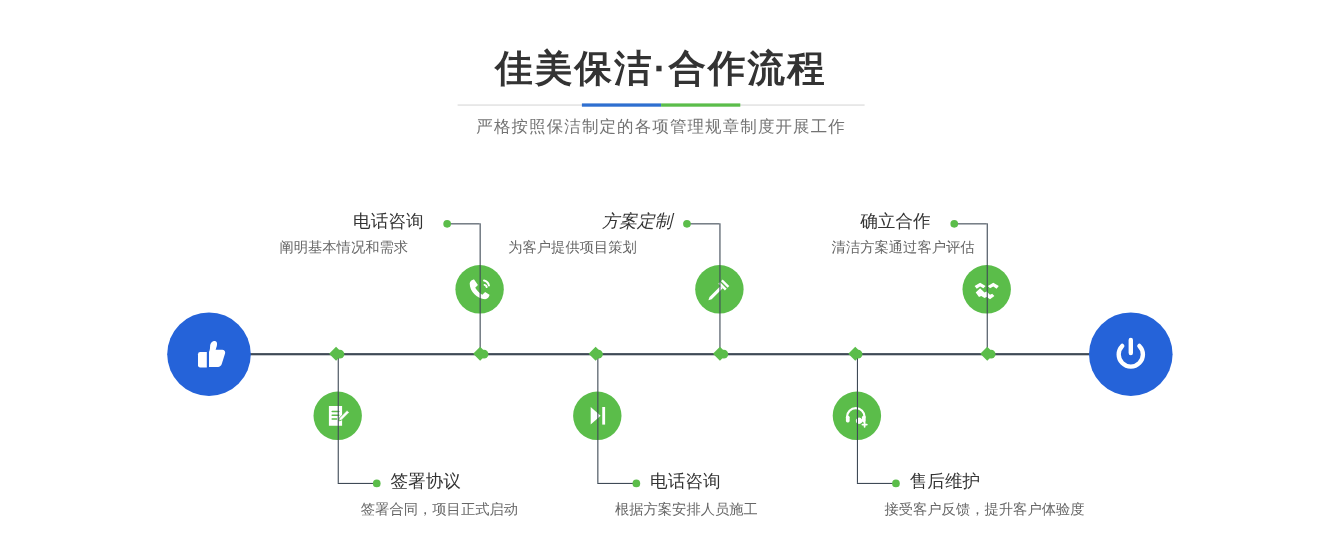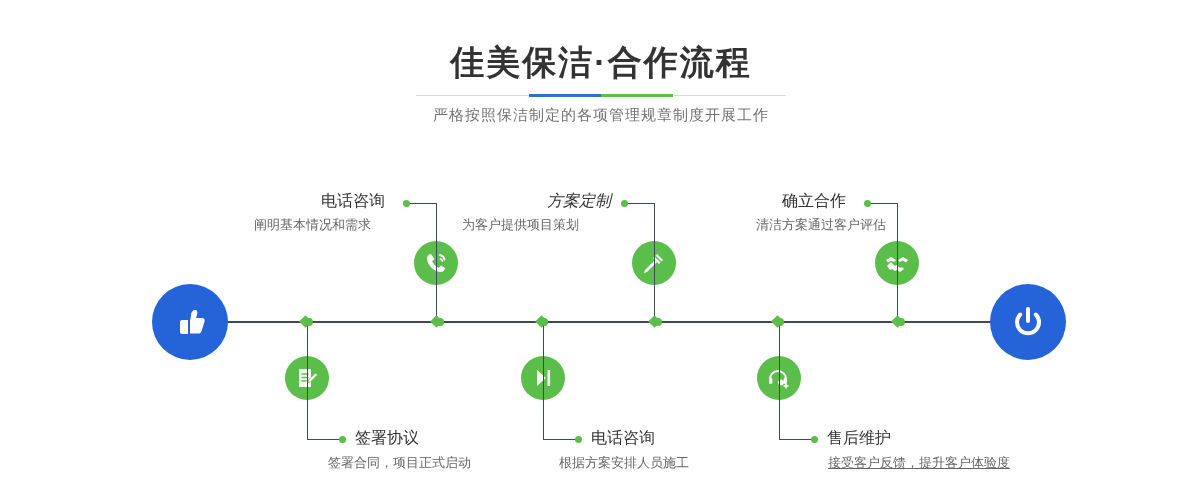--- a/index.html
+++ b/index.html
@@ -280,15 +280,15 @@
         <path d="M12 17.5 a3 3 0 1 0 0 -0.01" fill="#ffffff"></path>
         <path d="M20 19 v4 M18 21 h4" stroke="#ffffff" stroke-width="1.6" stroke-linecap="round"></path>
       </svg>
     </span>
   </div>
   <div class="conn-v" style="left:779px; top:321px; height:118px;"></div>
   <div class="conn-h" style="left:779px; top:439px; width:34px;"></div>
   <div class="dot" style="left:811px; top:436px;"></div>
   <div class="diamond" style="left:773px; top:317px;"></div>
   <div class="lbl-title" style="left:827px; top:428px;">售后维护</div>
-  <div class="lbl-desc" style="left:828px; top:454px;text-decoration:underline;">接受客户反馈，提升客户体验度</div>
+  <div class="lbl-desc" style="left:804px; top:454px;">接受客户反馈，提升客户体验度</div>
 
 </div>
 
 </body></html>

